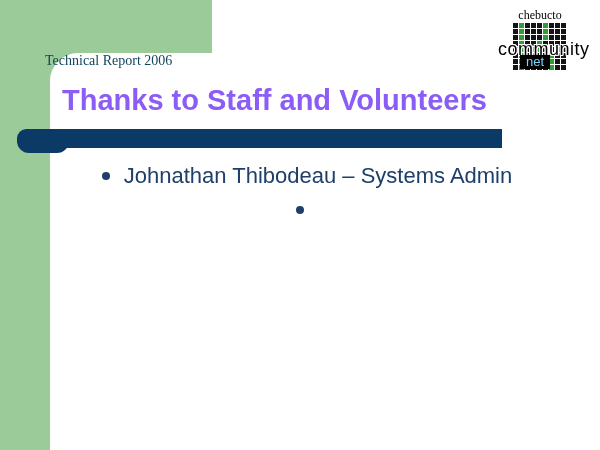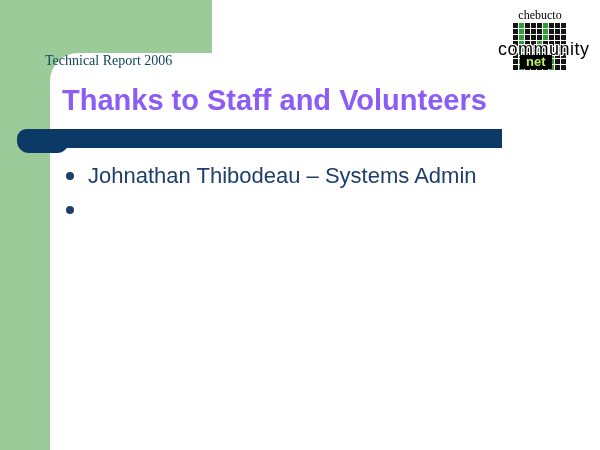--- a/index.html
+++ b/index.html
@@ -48,20 +48,21 @@
     background:#0c3a67;border-radius:10px 0 0 10px;
   }
   
   .bullet-list{
     position:absolute;left:66px;top:162px;width:482px;
     list-style:none;margin:0;padding:0;
   }
   .bullet-item{
     display:flex;align-items:flex-start;
     margin:0 0 7px 0;
+    justify-content:center;
   }
   .bullet-dot{
     flex:0 0 auto;
     width:8px;height:8px;border-radius:50%;
     background:#1d3f6a;
     margin:10px 14px 0 0;
   }
   .bullet-text{
     font-size:22px;line-height:27px;color:#1d3f6a;
     max-width:460px;
@@ -90,22 +91,22 @@
     position:absolute;left:0;top:31px;width:100%;
     text-align:center;
     font-size:18px;font-weight:normal;color:#000;
     letter-spacing:0.5px;
     text-shadow:-1px 0 #fff,1px 0 #fff,0 -1px #fff,0 1px #fff,
                 -1px -1px #fff,1px 1px #fff,-1px 1px #fff,1px -1px #fff;
     z-index:2;
   }
   .logo-net{
     position:absolute;left:22px;top:47px;
-    background:#000;color:#bef264;
-    font-size:13px;font-weight:bold;
+    background:#000;color:#7dd3fc;
+    font-size:13px;font-weight:normal;
     line-height:14px;padding:0 6px;
     z-index:2;
   }
 </style>
 </head>
 <body>
 
 <div class="slide">
 
   <div class="green-top"></div>

